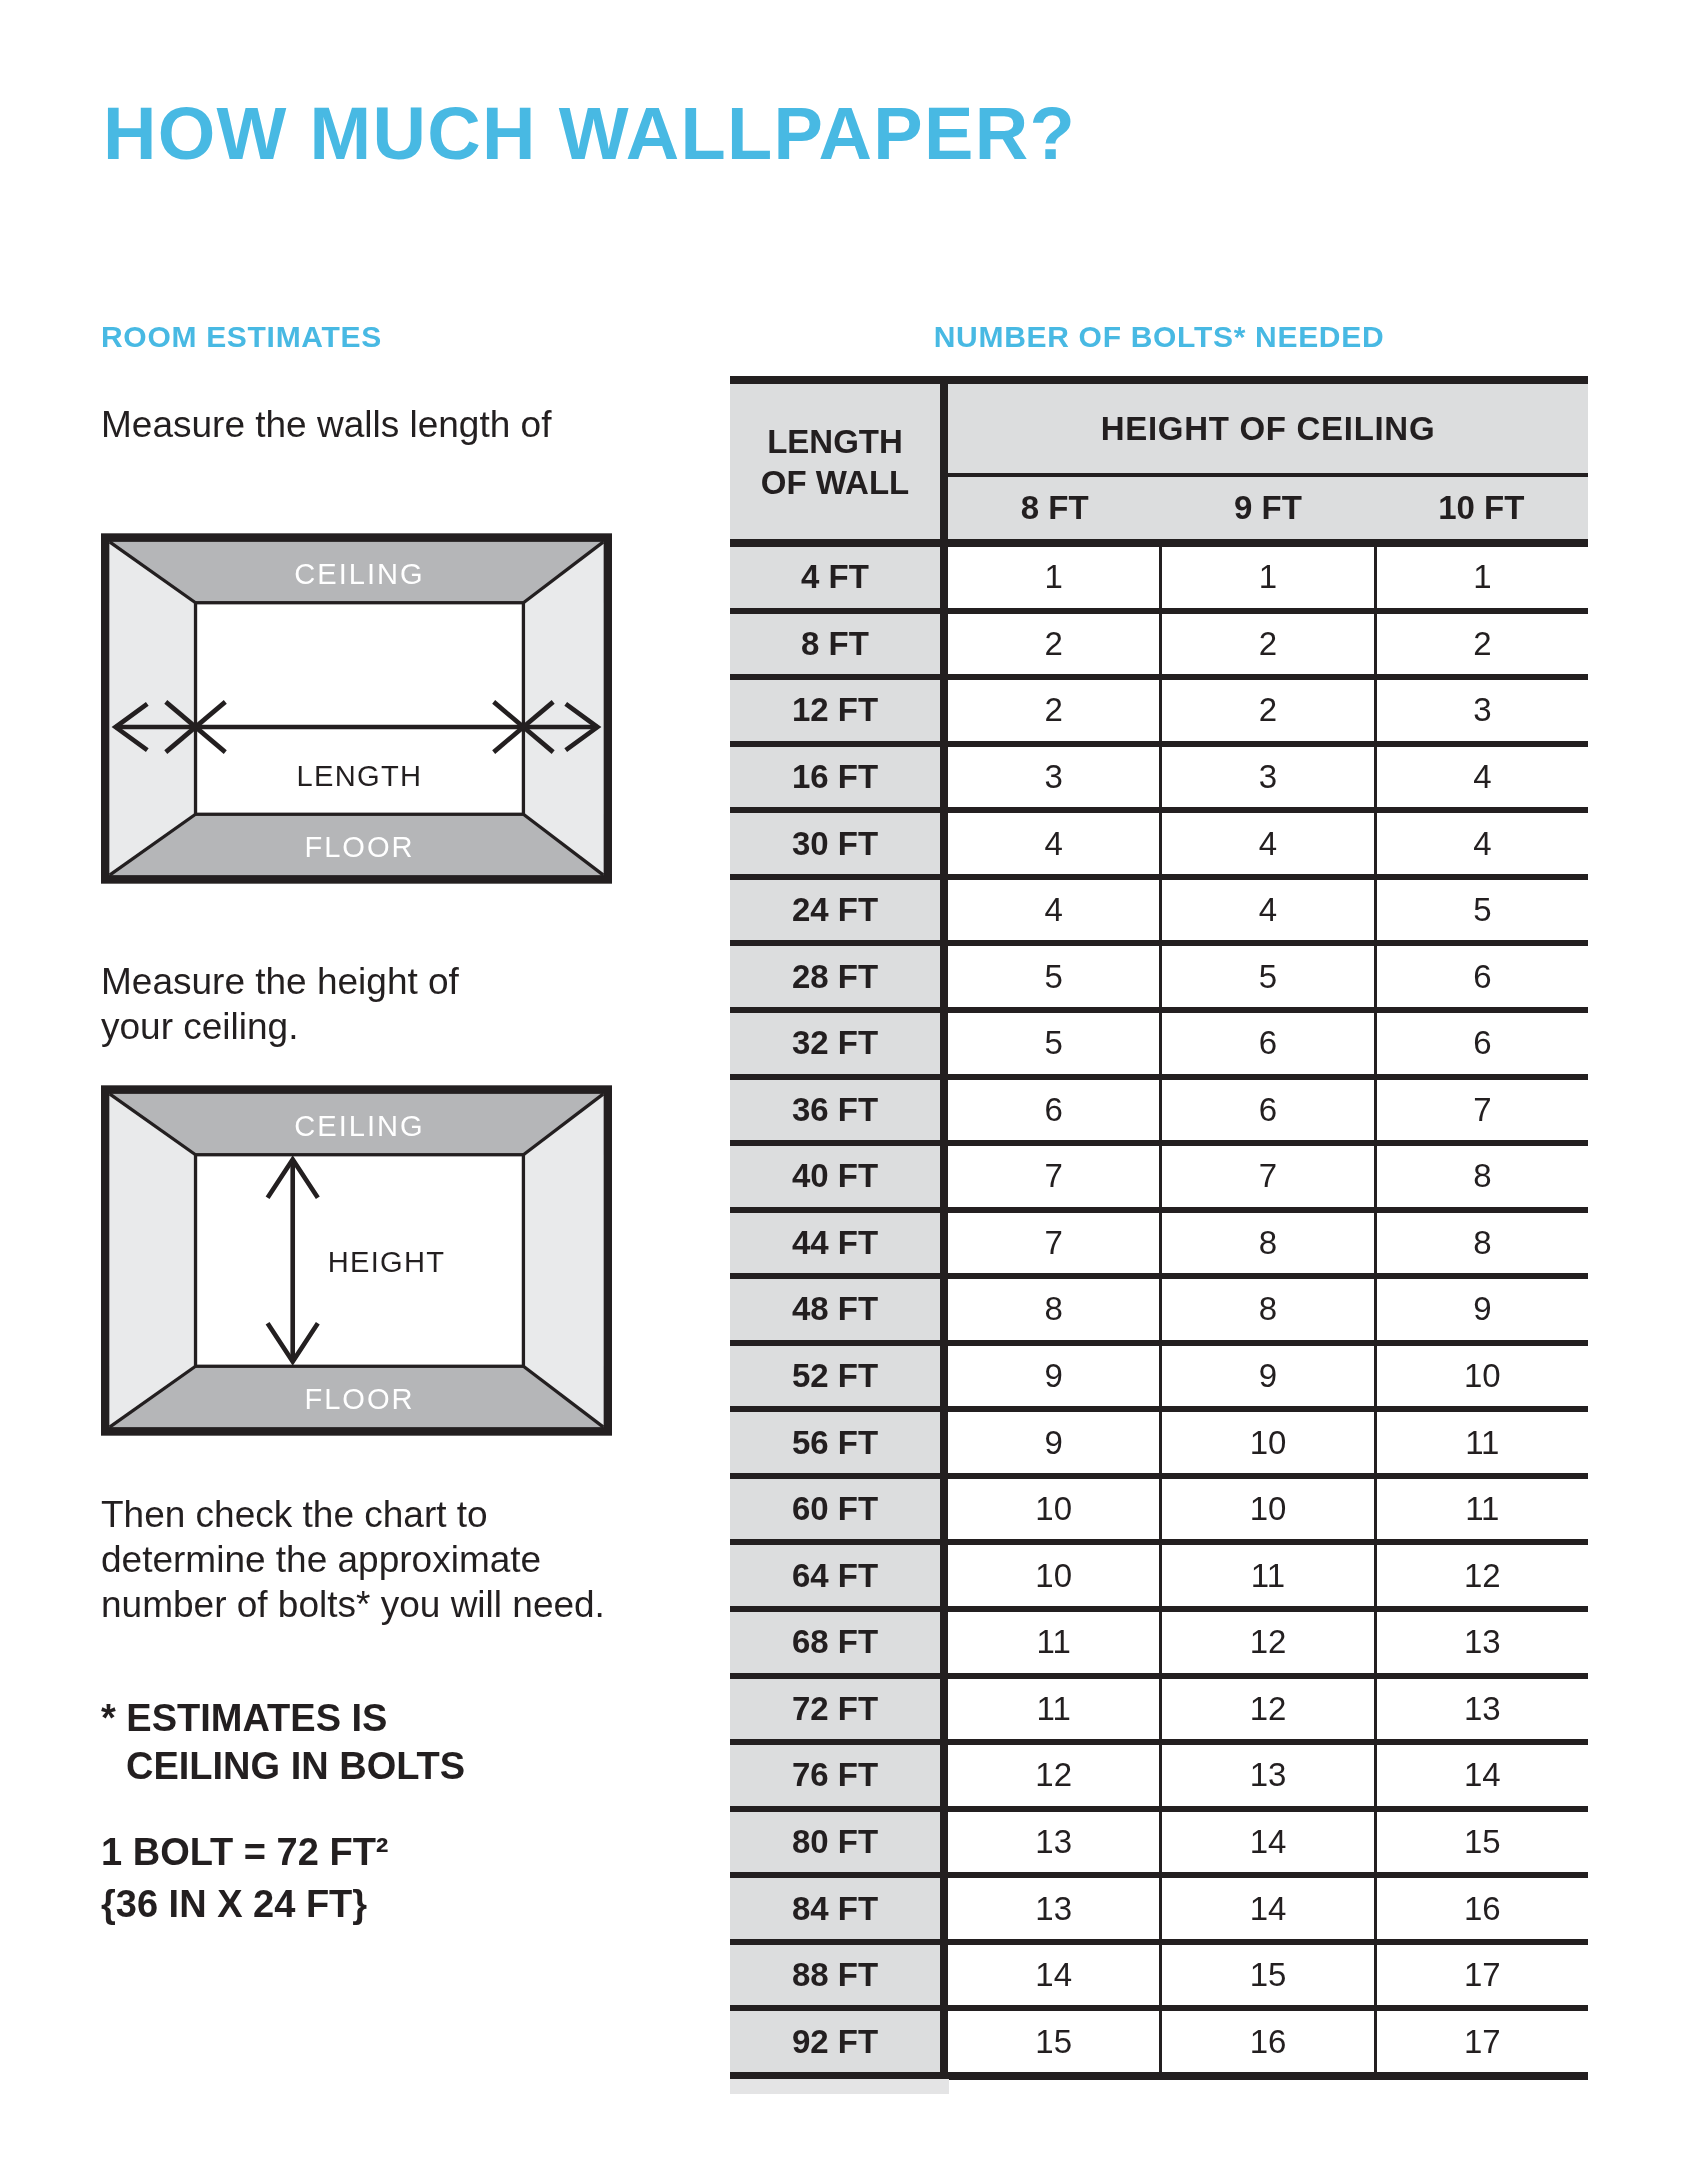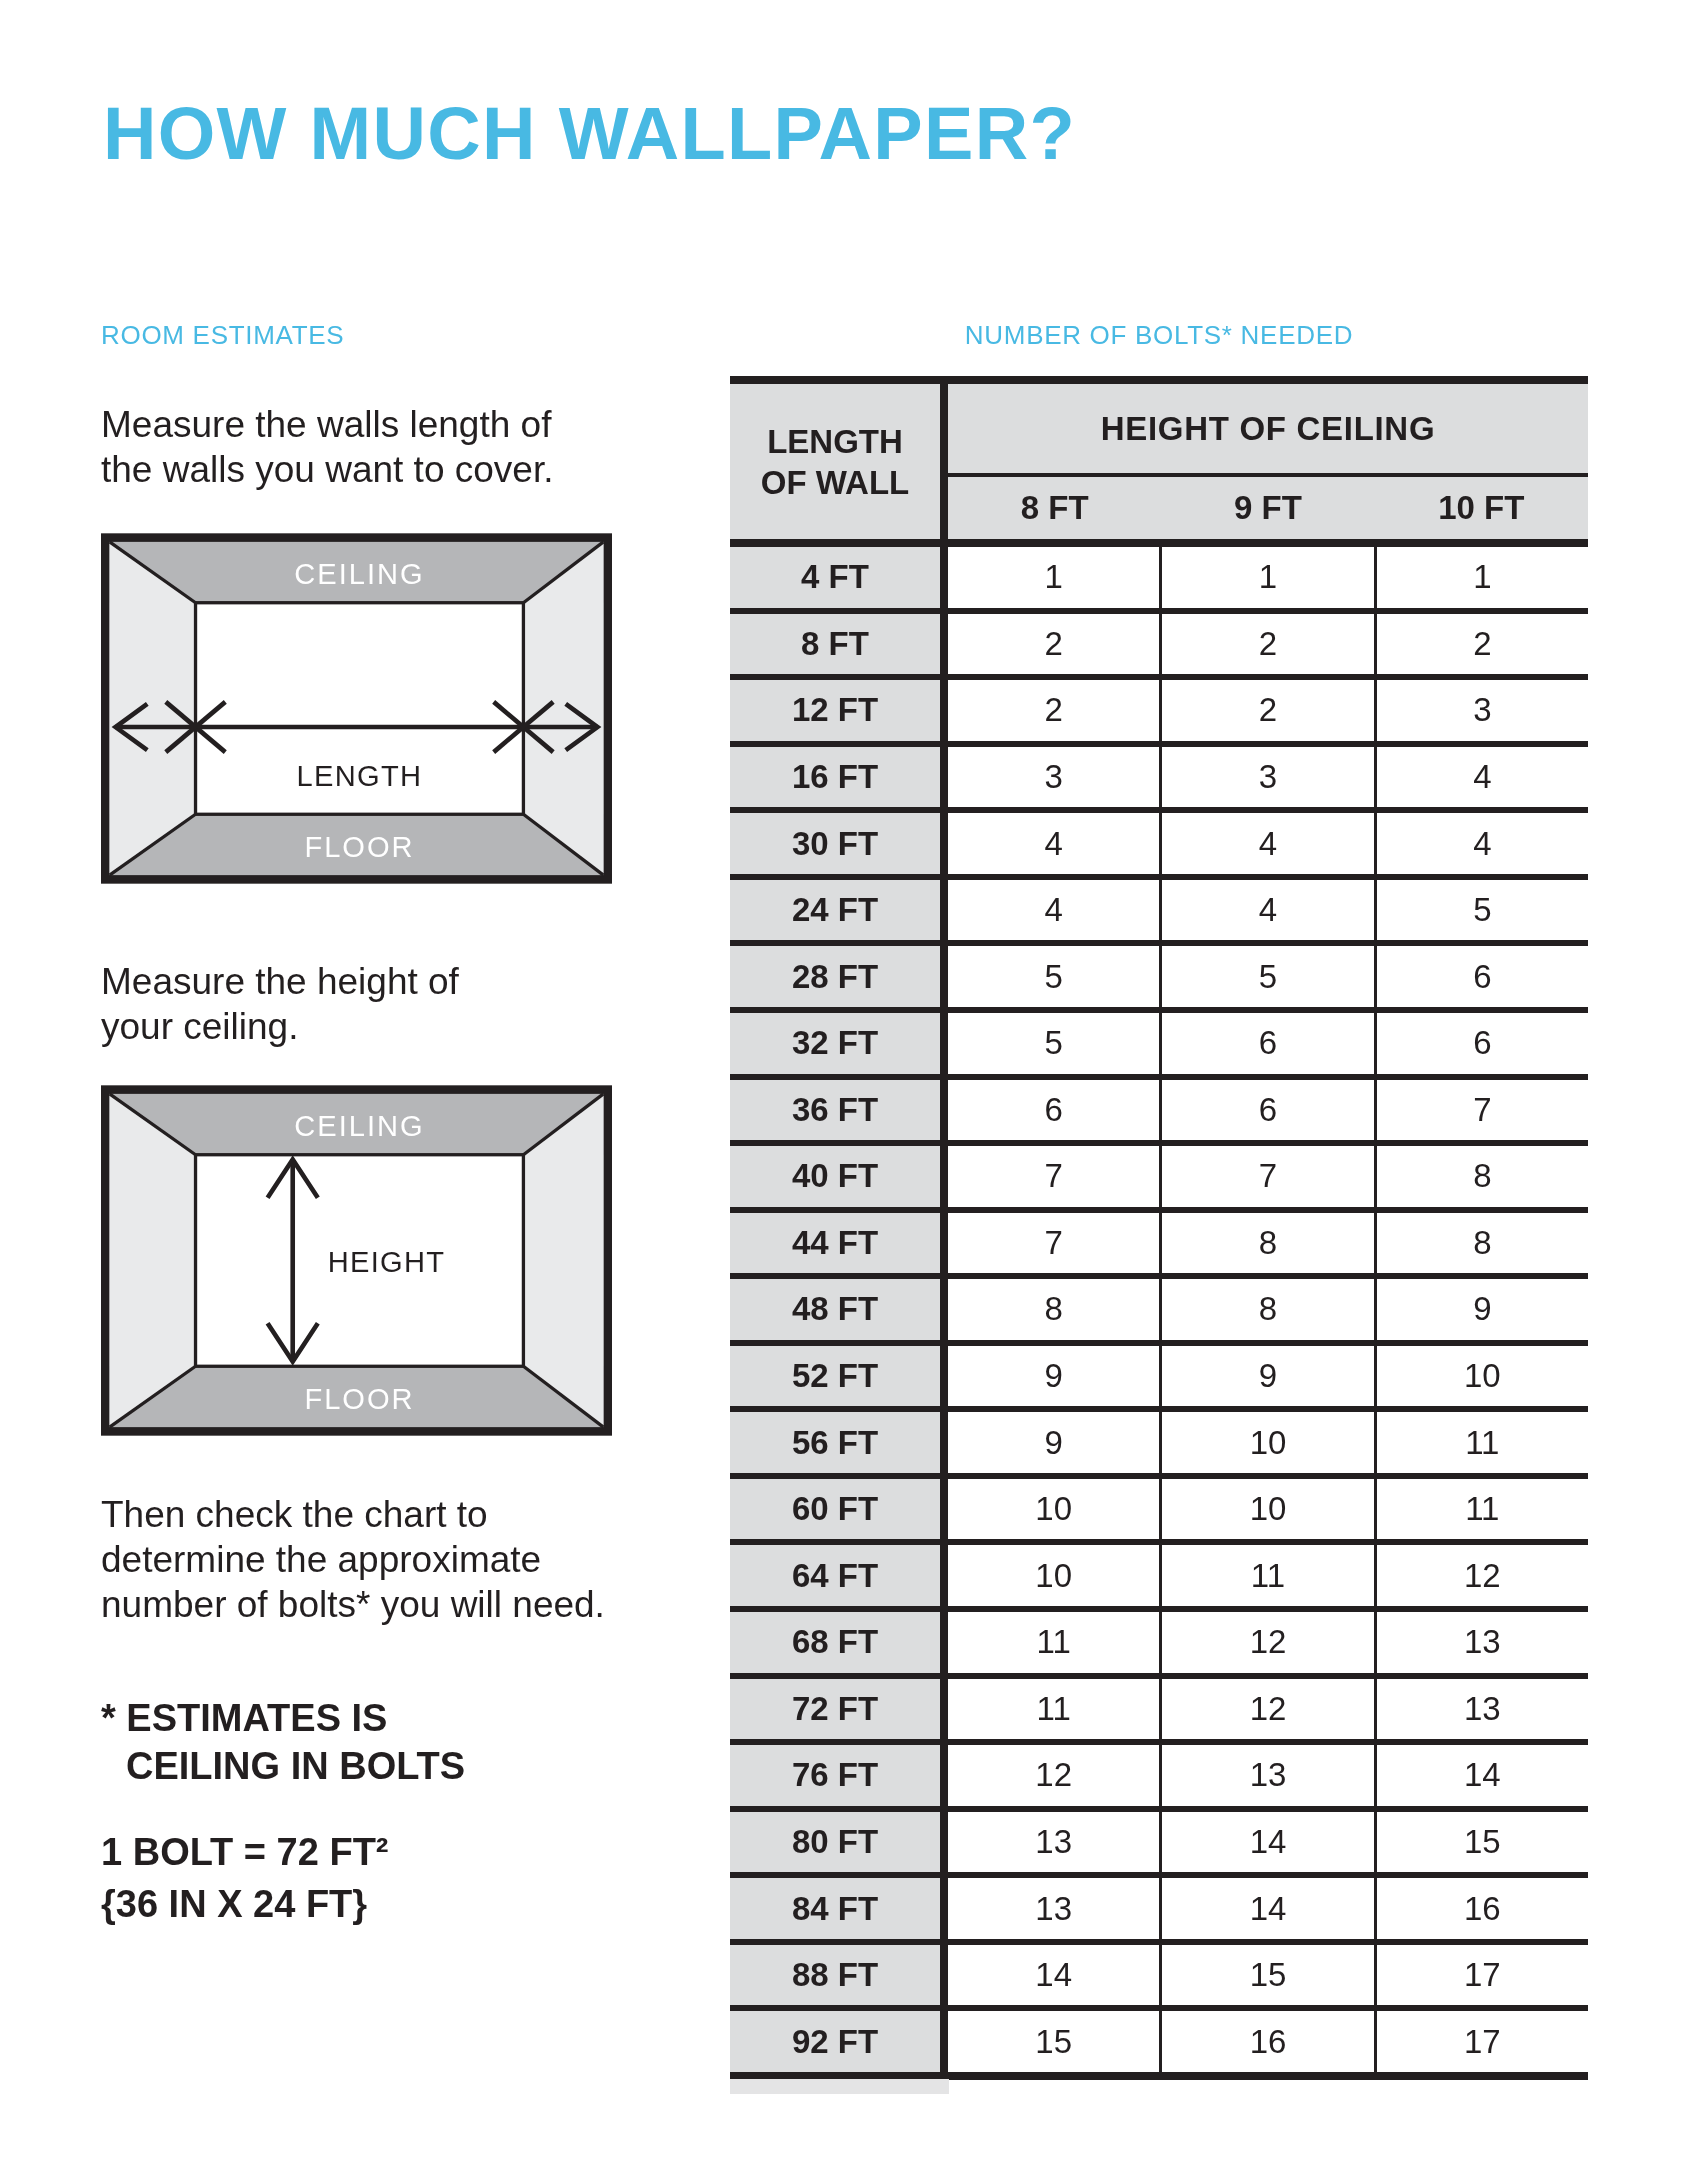--- a/index.html
+++ b/index.html
@@ -14,21 +14,21 @@
   
   .page-title{
     left:103px;top:91px;
     font-size:74px;font-weight:bold;letter-spacing:1.3px;
     color:var(--accent);
     white-space:nowrap;
   }
 
   
   .sec-head{
-    font-size:26px;font-weight:normal;letter-spacing:0.7px;
+    font-size:30px;font-weight:bold;letter-spacing:0.7px;
     color:var(--accent);
     line-height:1;white-space:nowrap;
   }
   .room-estimates{left:101px;top:322px;}
   .bolts-needed{left:730px;top:322px;width:858px;text-align:center;}
 
   
   .para{font-size:37px;line-height:45px;color:#231F20;}
   .p1{left:101px;top:402px;}
   .p2{left:101px;top:959px;}
@@ -92,21 +92,20 @@
 <body>
 
 <div class="page">
 
   <div class="abs page-title">HOW MUCH WALLPAPER?</div>
 
   <div class="abs sec-head room-estimates">ROOM ESTIMATES</div>
 
   <div class="abs para p1">
     <div>Measure the walls length of</div>
-    <div>the walls you want to cover.</div>
   </div>
 
   <svg class="abs diagram1" width="511" height="351" viewBox="0 0 773 530">
     <rect x="6.5" y="6.5" width="760" height="517" fill="#ffffff" stroke="#231F20" stroke-width="13"></rect>
     <polygon points="13,13 760,13 639,105 143,105" fill="#B5B6B8"></polygon>
     <polygon points="13,517 760,517 639,425 143,425" fill="#B5B6B8"></polygon>
     <polygon points="13,13 143,105 143,425 13,517" fill="#E9EAEB"></polygon>
     <polygon points="760,13 639,105 639,425 760,517" fill="#E9EAEB"></polygon>
     <rect x="143" y="105" width="496" height="320" fill="#ffffff" stroke="#231F20" stroke-width="5"></rect>
     <g stroke="#231F20" stroke-width="5">

